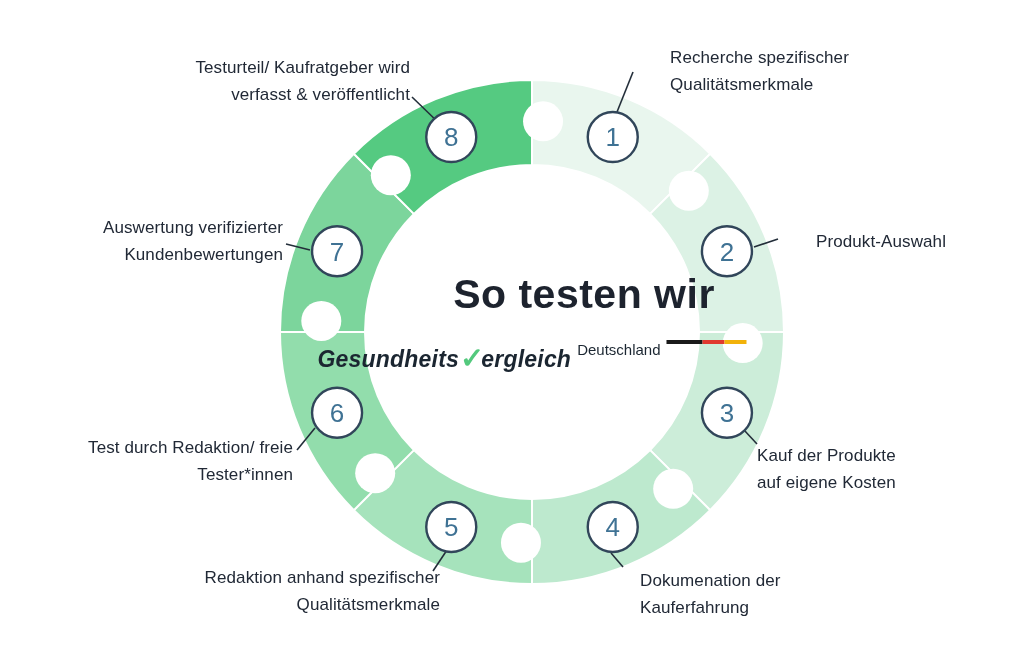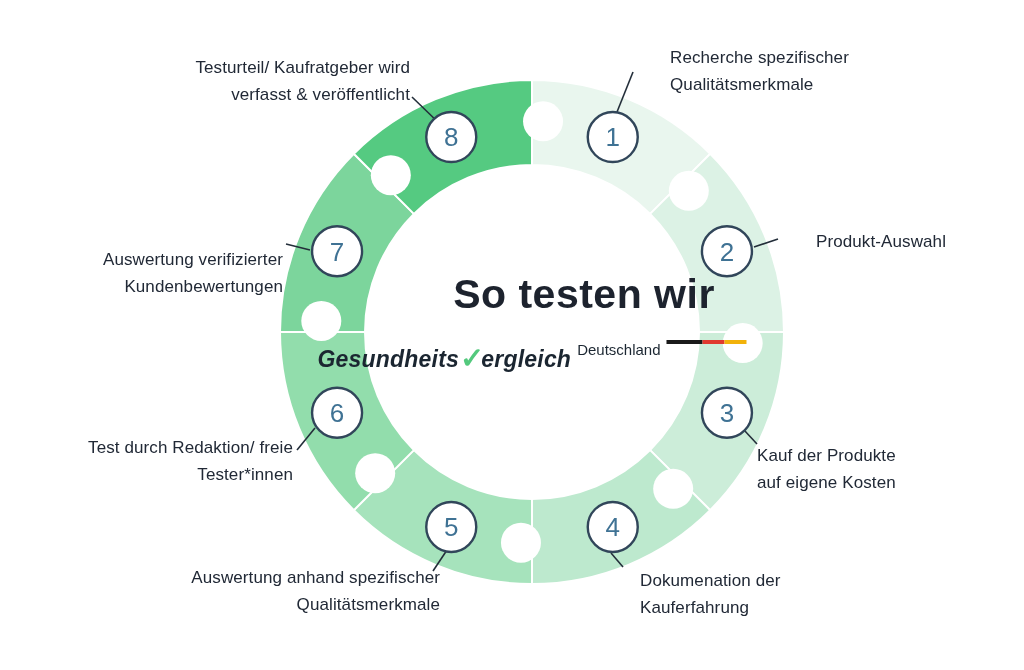--- a/index.html
+++ b/index.html
@@ -101,25 +101,25 @@
       <text x="451.2537957709661" y="137.06141864011846" dy="0.36em" text-anchor="middle" fill="#3f7294" font-size="26" font-family="&quot;Liberation Sans&quot;, sans-serif">8</text>
     </svg>
 
   <div class="lbl left" style="left:670px;top:44px;">Recherche spezifischer
 Qualitätsmerkmale</div>
   <div class="lbl left" style="left:782px;top:228px;margin-left:34px;">Produkt-Auswahl</div>
   <div class="lbl left" style="left:757px;top:442px;">Kauf der Produkte
 auf eigene Kosten</div>
   <div class="lbl left" style="left:640px;top:567px;">Dokumenation der
 Kauferfahrung</div>
-  <div class="lbl right" style="right:584px;top:564px;">Auswertung anhand spezifischer
+  <div class="lbl right" style="right:584px;top:564px;">Redaktion anhand spezifischer
 Qualitätsmerkmale</div>
   <div class="lbl right" style="right:731px;top:434px;">Test durch Redaktion/ freie
 Tester*innen</div>
-  <div class="lbl right" style="right:741px;top:214px;margin-top:32px;">Auswertung verifizierter
+  <div class="lbl right" style="right:741px;top:214px;">Auswertung verifizierter
 Kundenbewertungen</div>
   <div class="lbl right" style="right:614px;top:54px;">Testurteil/ Kaufratgeber wird
 verfasst &amp; veröffentlicht</div>
 
   <div id="title">So testen wir</div>
 
   <div id="logo">
     <div class="logo-row">
       <span class="logo-part">Gesundheits</span>
       <span class="logo-check">✓</span>

